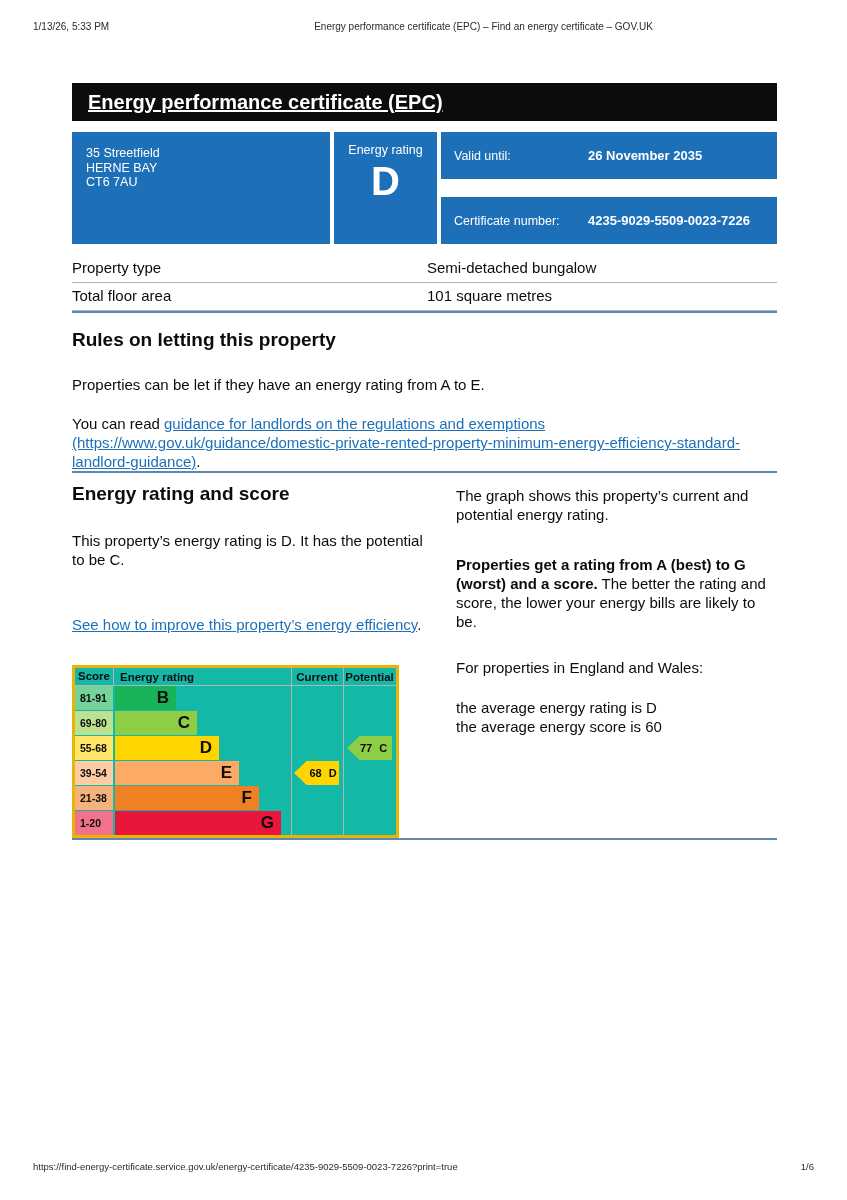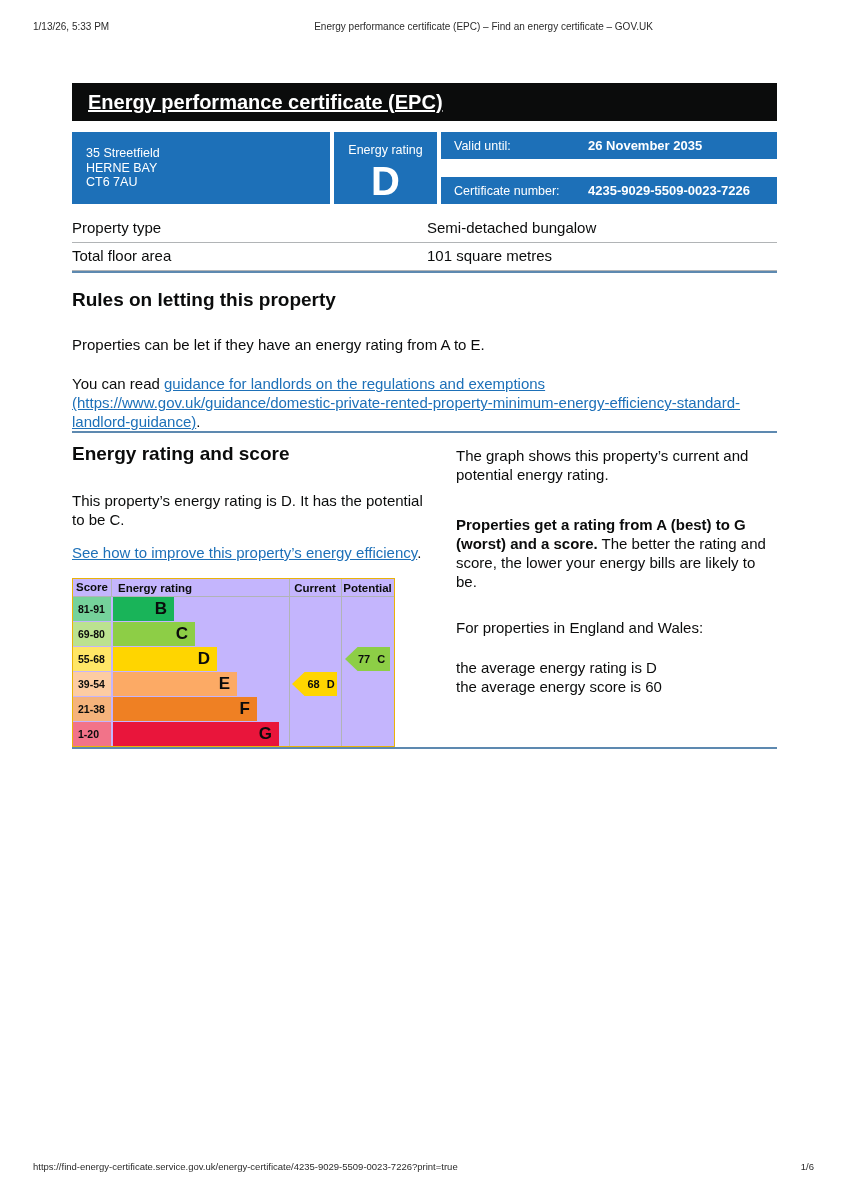--- a/index.html
+++ b/index.html
@@ -13,21 +13,21 @@
   .pf-page{position:absolute;top:1161px;right:33px;font-size:9.5px;color:#2b2b2b;}
 
   .content{position:absolute;left:72px;top:83px;width:705px;}
 
   
   .banner{background:#0b0c0c;color:#fff;height:38px;display:flex;align-items:center;
           padding-left:16px;box-sizing:border-box;text-decoration:underline;}
   .banner h1{font-size:20px;font-weight:bold;margin:0;}
 
   
-  .summary{display:flex;gap:4px;margin-top:11px;height:72px;}
+  .summary{display:flex;gap:4px;margin-top:11px;height:112px;}
   .sum-address{width:258px;background:#1d70b8;color:#fff;box-sizing:border-box;
                padding:14px 8px 0 14px;font-size:12.5px;line-height:14.5px;}
   .sum-rating{width:103px;background:#1d70b8;color:#fff;text-align:center;
               box-sizing:border-box;padding-top:11px;}
   .sum-rating .rlabel{font-size:12.5px;}
   .sum-rating .rletter{font-size:40px;font-weight:bold;line-height:44px;margin-top:2px;}
   .sum-right{flex:1;display:flex;flex-direction:column;gap:18px;}
   .sum-row{background:#1d70b8;color:#fff;flex:1;display:flex;align-items:center;
            padding-left:13px;font-size:12.5px;box-sizing:border-box;}
   .sum-row .lbl{width:134px;}
@@ -49,28 +49,28 @@
   p{font-size:15px;line-height:19px;margin:0;}
   .rules-p1{margin-top:24px;}
   .rules-p2{margin-top:20px;}
   a.link{color:#1d70b8;text-decoration:underline;cursor:pointer;}
 
   
   .two-col{display:flex;margin-top:10px;}
   .col-left{width:355px;}
   .col-right{width:321px;margin-left:29px;}
   .col-left .intro{margin-top:26px;}
-  .col-left .improve{margin-top:14px;}
+  .col-left .improve{margin-top:46px;}
   .col-right .gp1{margin-top:3px;}
   .col-right .gp2{margin-top:31px;}
   .col-right .gp3{margin-top:27px;}
   .col-right .avg{margin-top:21px;}
 
   
-  .epc{position:relative;width:321px;border:1px solid #eab308;margin-top:16px;background:#c4b5fd;}
+  .epc{position:relative;width:321px;border:3px solid #eab308;margin-top:31px;background:#14b8a6;}
   .epc-hd{display:flex;height:17px;align-items:center;border-bottom:1px solid #b1b4b6;
           font-weight:bold;font-size:11.5px;}
   .h-score{width:39px;text-align:center;border-right:1px solid #b1b4b6;align-self:stretch;
            line-height:17px;box-sizing:border-box;}
   .h-rating{flex:1;padding-left:6px;}
   .h-current{width:52px;text-align:center;}
   .h-potential{width:53px;text-align:center;}
   .epc-row{display:flex;height:24px;margin-bottom:1px;}
   .epc-row:last-child{margin-bottom:0;}
   .epc-score{width:38px;padding-left:5px;box-sizing:border-box;font-size:10.5px;

